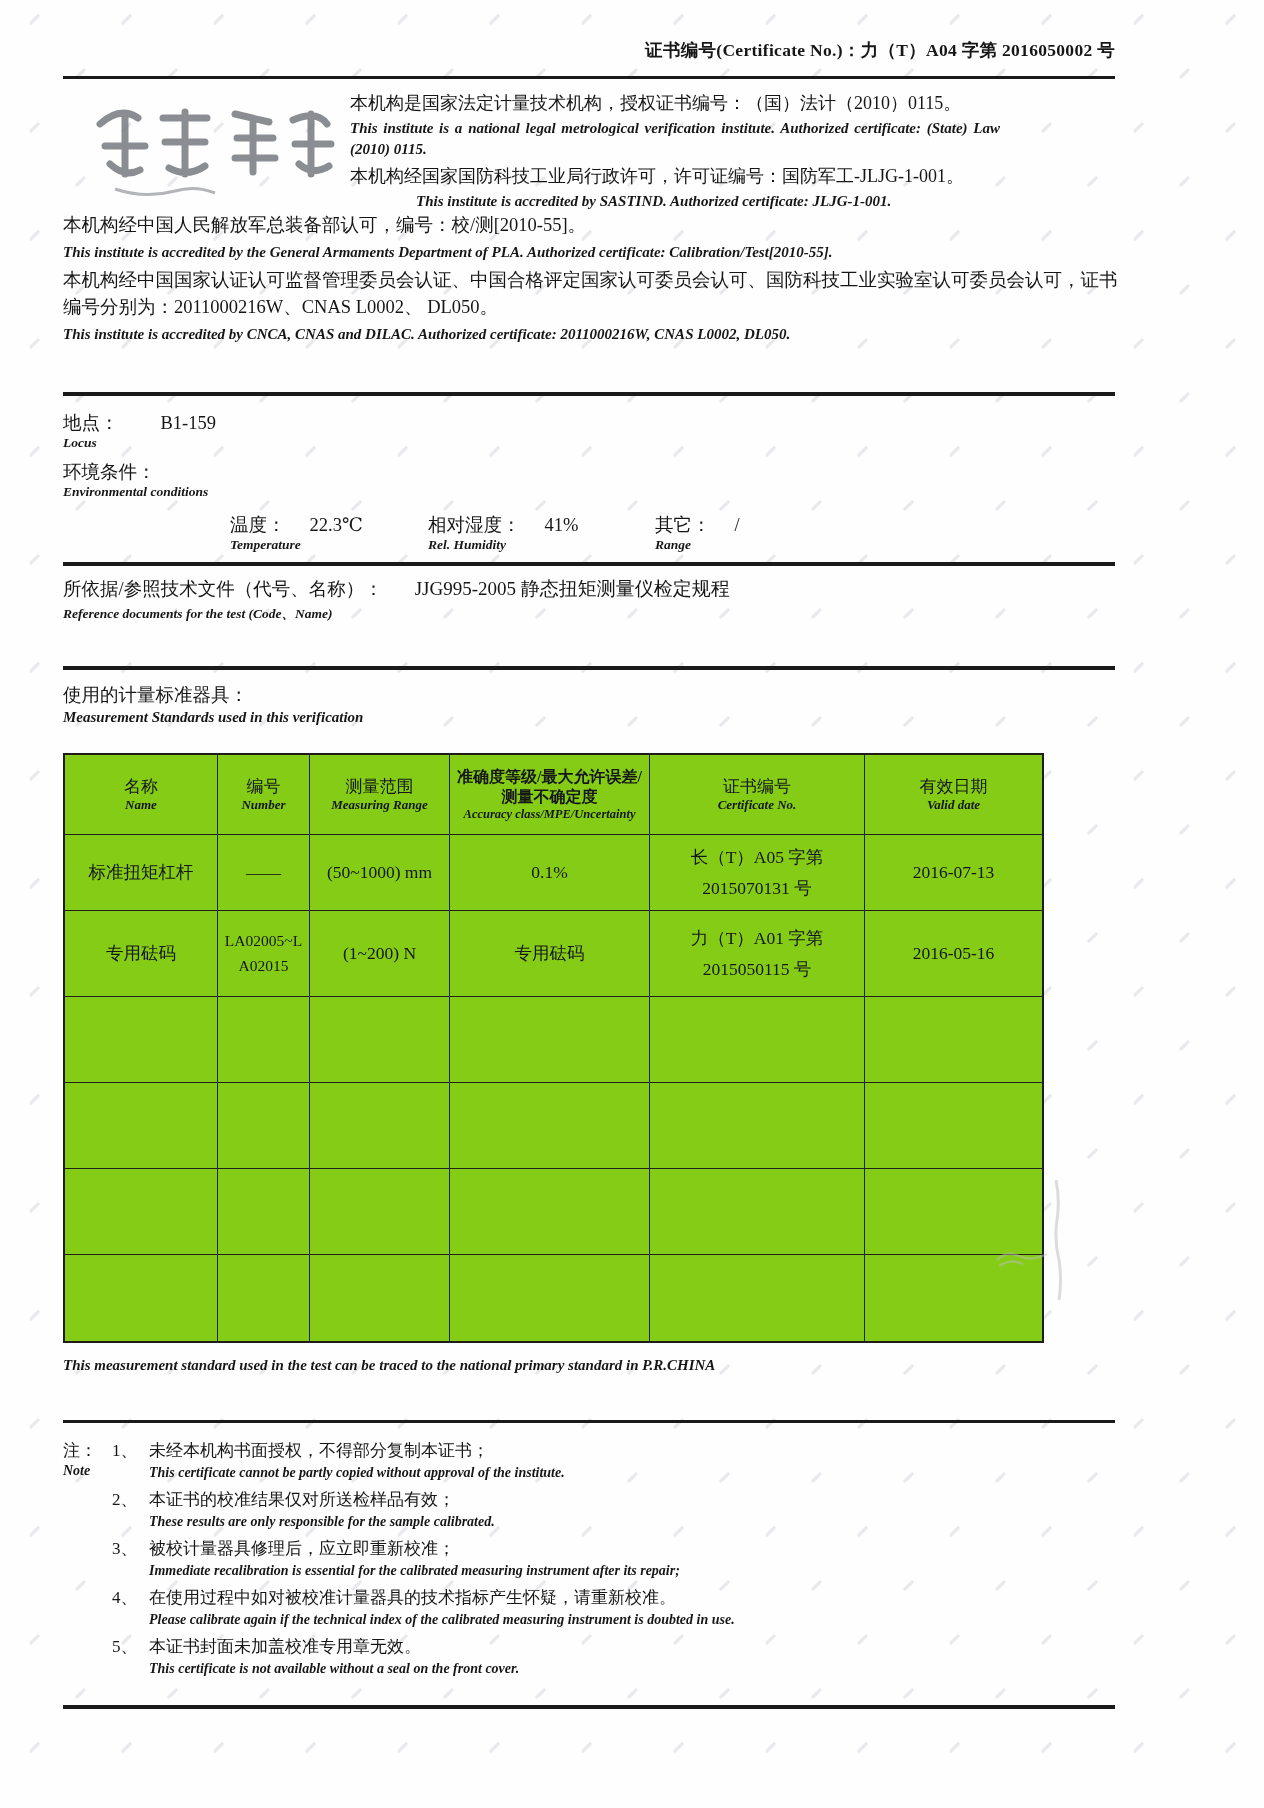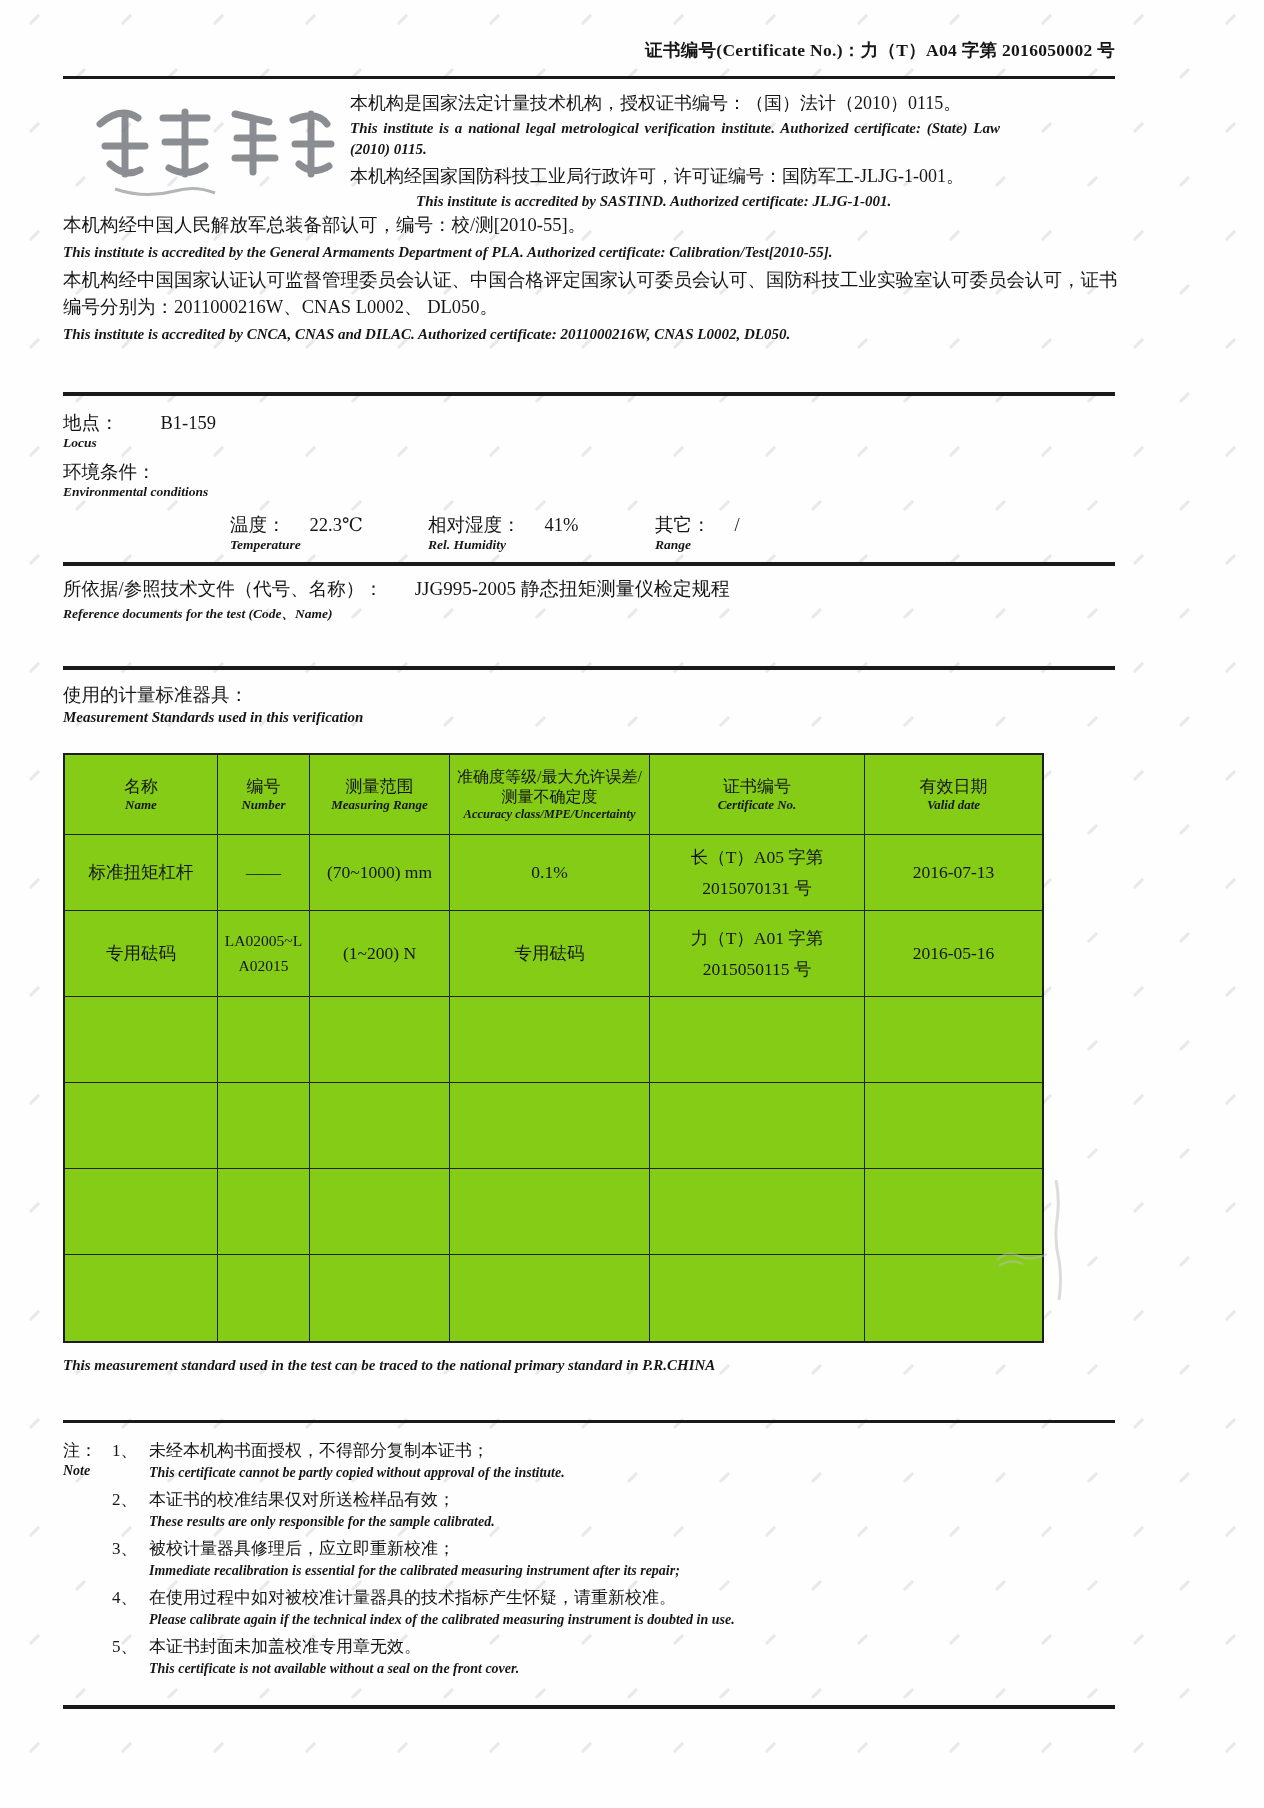--- a/index.html
+++ b/index.html
@@ -50,21 +50,21 @@
   }
   .cell{
     border-right:1.5px solid #222;border-bottom:1.5px solid #222;
     display:flex;flex-direction:column;align-items:center;justify-content:center;
     text-align:center;padding:2px 4px;box-sizing:border-box;overflow:hidden;
   }
   .cell:nth-child(6n){border-right:none;}
   .cell.last-row{border-bottom:none;}
   .hcell .hz{font-size:17px;line-height:1.25;}
   .hcell .he{font-style:italic;font-weight:700;font-size:13px;line-height:1.2;}
-  .hcell.small .hz{font-size:16px;}
+  .hcell.small .hz{font-size:16px;font-weight:bold;}
   .hcell.small .he{font-size:12.5px;}
   .bcell{font-size:17.5px;line-height:1.75;}
   .bcell.wrap{word-break:break-all;font-size:15.5px;line-height:1.6;}
   
   .trace{top:1352px;left:63px;width:1050px;}
   
   .notes{top:1439px;left:63px;width:1010px;}
   .notes-label{position:absolute;left:0;top:0;}
   .notes-items{padding-left:49px;}
   .note-item{display:flex;margin-bottom:5px;}
@@ -624,21 +624,21 @@
       <div class="hz">证书编号</div>
       <div class="he">Certificate No.</div>
     </div>
     <div class="cell hcell">
       <div class="hz">有效日期</div>
       <div class="he">Valid date</div>
     </div>
 
     <div class="cell bcell">标准扭矩杠杆</div>
     <div class="cell bcell">——</div>
-    <div class="cell bcell">(70~1000) mm</div>
+    <div class="cell bcell">(50~1000) mm</div>
     <div class="cell bcell">0.1%</div>
     <div class="cell bcell">长（T）A05 字第 2015070131 号</div>
     <div class="cell bcell">2016-07-13</div>
 
     <div class="cell bcell">专用砝码</div>
     <div class="cell bcell wrap">LA02005~LA02015</div>
     <div class="cell bcell">(1~200) N</div>
     <div class="cell bcell">专用砝码</div>
     <div class="cell bcell">力（T）A01 字第 2015050115 号</div>
     <div class="cell bcell">2016-05-16</div>

